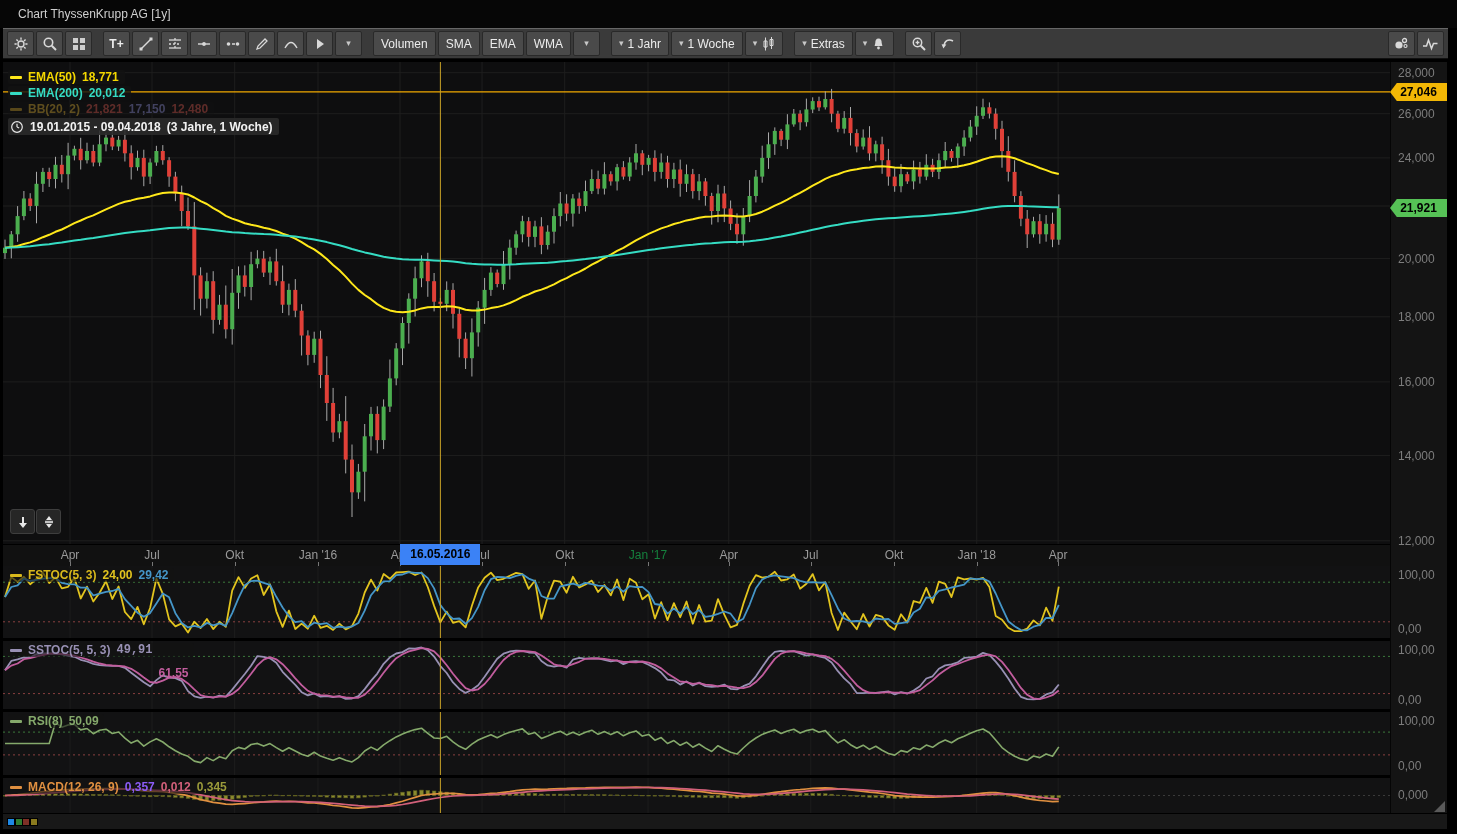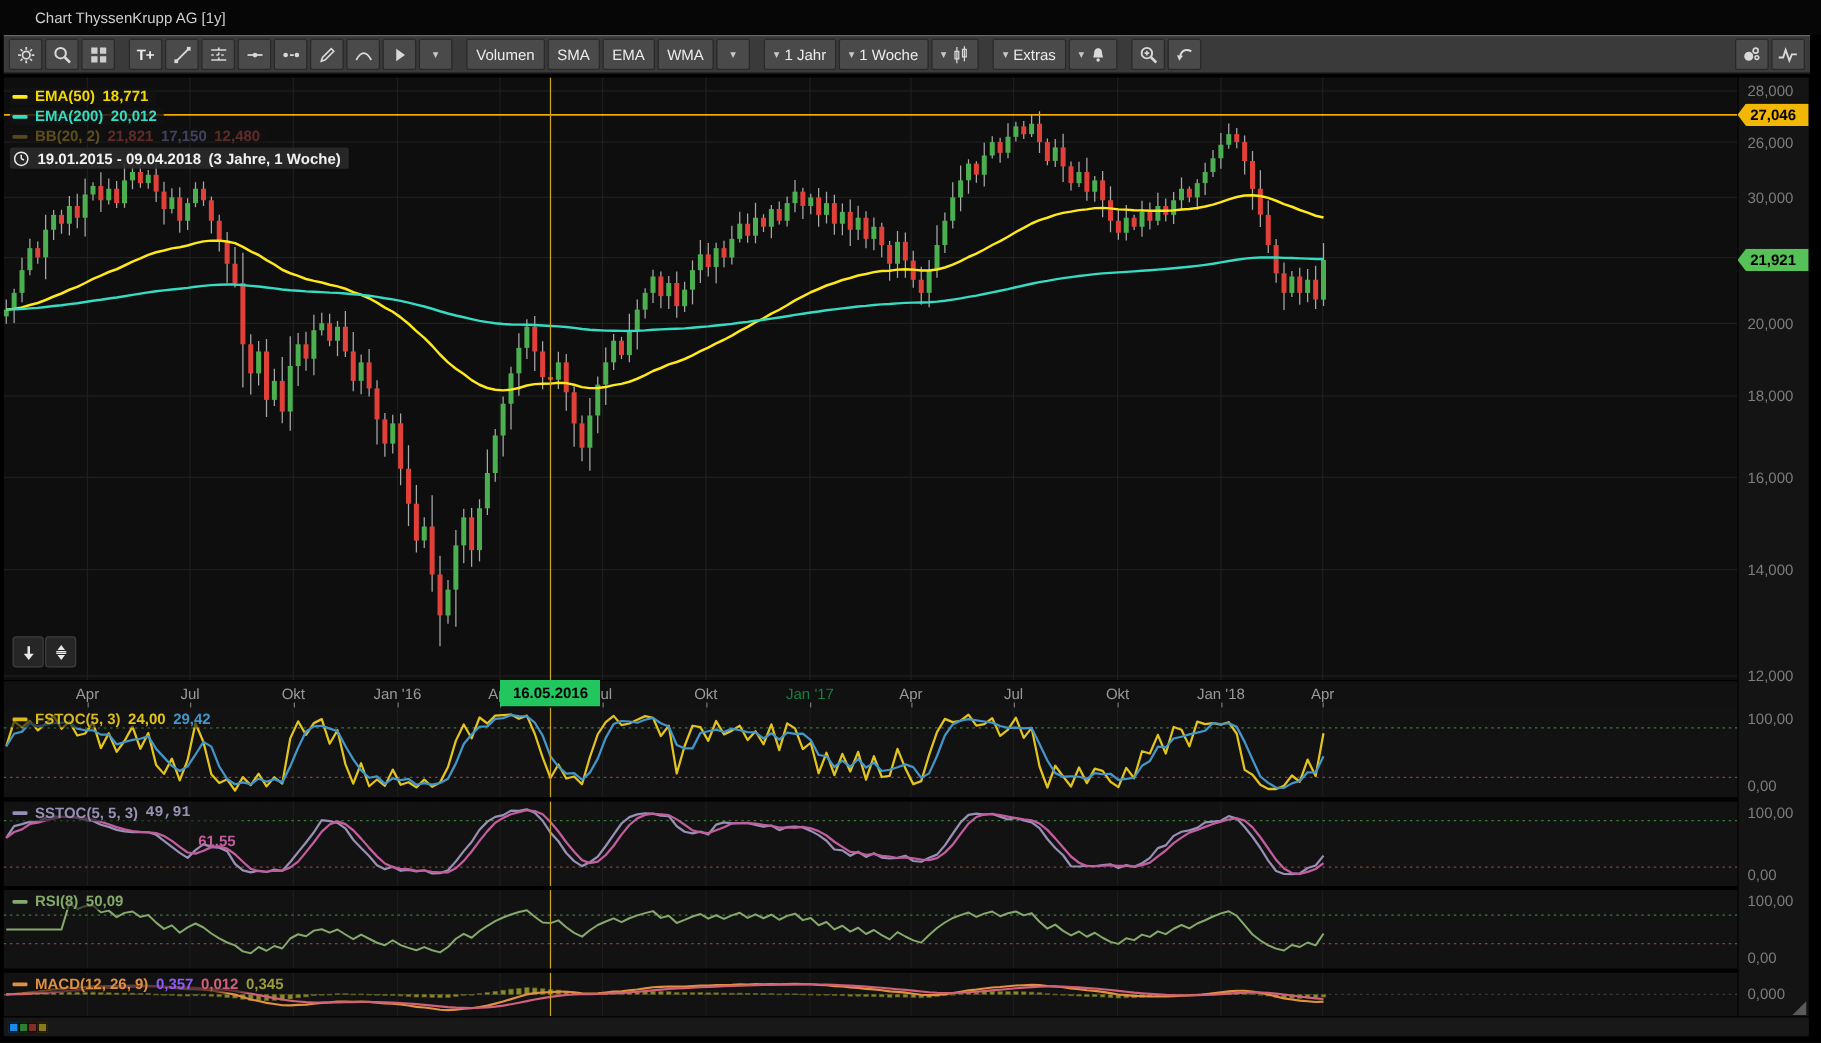--- a/index.html
+++ b/index.html
@@ -1,19 +1,19 @@
 <!DOCTYPE html>
 <html><head>
 <meta charset="utf-8">
 <style>
   html,body{margin:0;padding:0}
   body{width:1457px;height:834px;background:#000;position:relative;overflow:hidden;
        font-family:"Liberation Sans",sans-serif;-webkit-font-smoothing:antialiased}
   .titlebar{position:absolute;top:0;left:0;width:1457px;height:28px;background:#060606;color:#cfcfcf;
-            font-size:12px;line-height:28px;padding-left:28px;box-sizing:border-box}
+            font-size:12px;line-height:28px;padding-left:18px;box-sizing:border-box}
   .toolbar{position:absolute;top:28px;left:3px;width:1445px;height:31px;background:#3a3a3a;
            border-top:1px solid #666;border-bottom:1px solid #111;display:flex;align-items:center;
            gap:2px;padding:0 4px;box-sizing:border-box}
   .tbtn{height:25px;min-width:27px;background:#4a4a4a;border:1px solid #292929;border-radius:2px;
         display:flex;align-items:center;justify-content:center;color:#ececec;font-size:12px;
         padding:0 7px;box-sizing:border-box;gap:4px;white-space:nowrap}
   .tbtn.icononly{padding:0 4px}
   .tbtn .dd{color:#c8c8c8;font-size:9px;line-height:1}
   .gap{width:7px}
   .spacer{flex:1}
@@ -29,21 +29,21 @@
   #pn-macd{top:778px;height:35px;background:#121213}
   .sep{position:absolute;left:3px;width:1444px;height:3px;background:#000}
   #gutter{position:absolute;left:1390px;top:62px;width:57px;height:766px;background:#141414;border-left:1px solid #050505;box-sizing:border-box}
   .ytick{position:absolute;left:1398px;color:#7d7d7d;font-size:12px;white-space:nowrap}
   .ptick{position:absolute;left:1398px;color:#7d7d7d;font-size:12px;white-space:nowrap}
   .xtick{position:absolute;top:548px;color:#9a9a9a;font-size:12px;transform:translateX(-50%);white-space:nowrap}
 
   .tag{position:absolute;left:1390px;width:57px;height:18px;line-height:18px;font-size:12px;font-weight:bold;
        color:#000;text-align:center;clip-path:polygon(0 50%,12% 0,100% 0,100% 100%,12% 100%);z-index:6}
   #date-badge{position:absolute;top:544px;height:21px;line-height:21px;width:80px;text-align:center;
-              background:#22c55e;color:#000;font-size:12px;font-weight:bold;z-index:6}
+              background:#3b82f6;color:#000;font-size:12px;font-weight:bold;z-index:6}
 
   #legend{position:absolute;left:8px;top:70px;z-index:5;font-size:12px;font-weight:bold}
   .lrow{display:flex;align-items:center;gap:6px;height:14px;margin-bottom:2px;width:fit-content;
         background:rgba(18,18,18,.82);padding:0 6px 0 2px;border-radius:2px}
   .dash{width:12px;height:3px;border-radius:1px;flex:0 0 auto}
   .pre{white-space:pre}
   #bb-row{opacity:.45}
   #range-row{background:rgba(42,42,42,.9);color:#f2f2f2;height:17px}
   .plegend{position:absolute;z-index:5;display:flex;align-items:center;gap:6px;font-size:12px;font-weight:bold;
            left:8px;background:rgba(18,18,18,.6);padding:0 5px 0 2px;border-radius:2px;height:14px}
@@ -940,21 +940,21 @@
 <div id="status-strip">
     <div class="swatch" style="left: 4px; background: rgb(30, 136, 229);"></div>
     <div class="swatch" style="left: 11.5px; background: rgb(47, 125, 49);"></div>
     <div class="swatch" style="left: 19px; background: rgb(126, 48, 38);"></div>
     <div class="swatch" style="left: 26.5px; background: rgb(138, 122, 30);"></div>
   </div>
 <div id="resize-handle"></div>
 
 <div class="ytick" style="top: 65.7455px;">28,000</div>
 <div class="ytick" style="top: 106.683px;">26,000</div>
-<div class="ytick" style="top: 150.898px;">30,000</div>
+<div class="ytick" style="top: 150.898px;">24,000</div>
 <div class="ytick" style="top: 251.613px;">20,000</div>
 <div class="ytick" style="top: 309.814px;">18,000</div>
 <div class="ytick" style="top: 374.877px;">16,000</div>
 <div class="ytick" style="top: 448.64px;">14,000</div>
 <div class="ytick" style="top: 533.793px;">12,000</div>
 <div class="plegend" style="top: 568px;">
     <span class="dash" style="background: rgb(217, 185, 28);"></span>
     <span style="color: rgb(217, 185, 28);">FSTOC(5, 3)</span>
     <span style="color: rgb(226, 196, 30);">24,00</span>
     <span style="color: rgb(69, 150, 200);">29,42</span>

